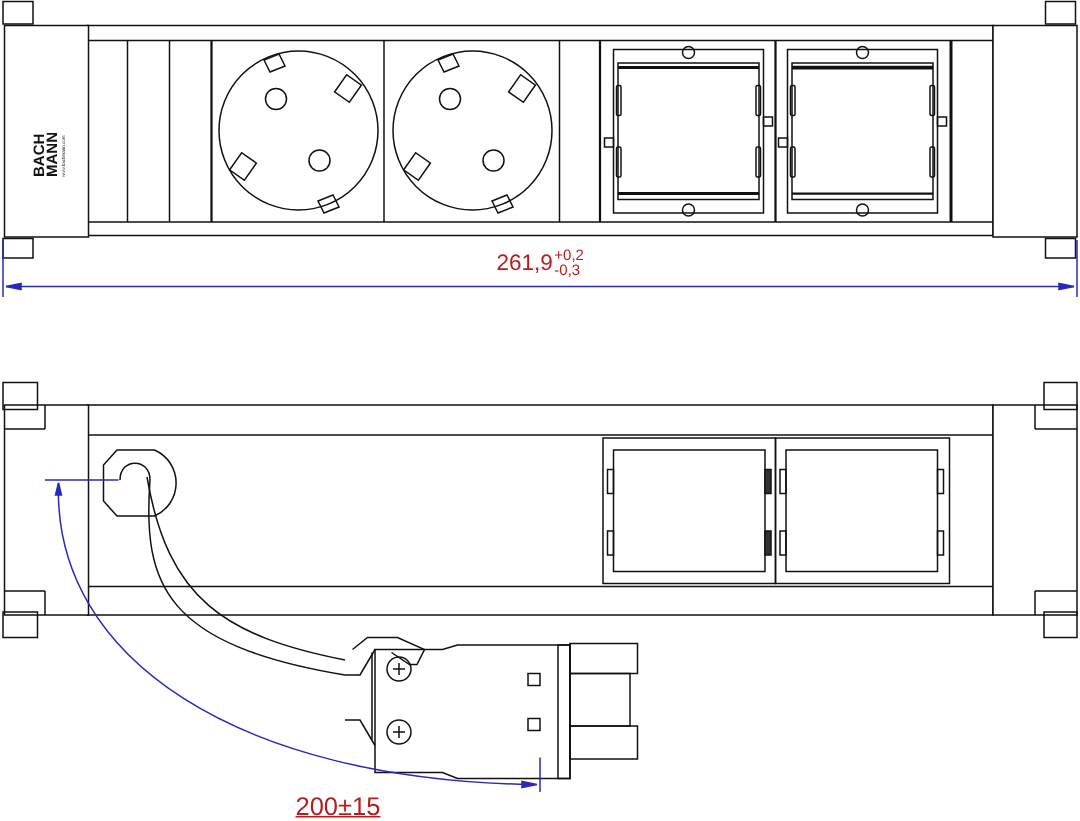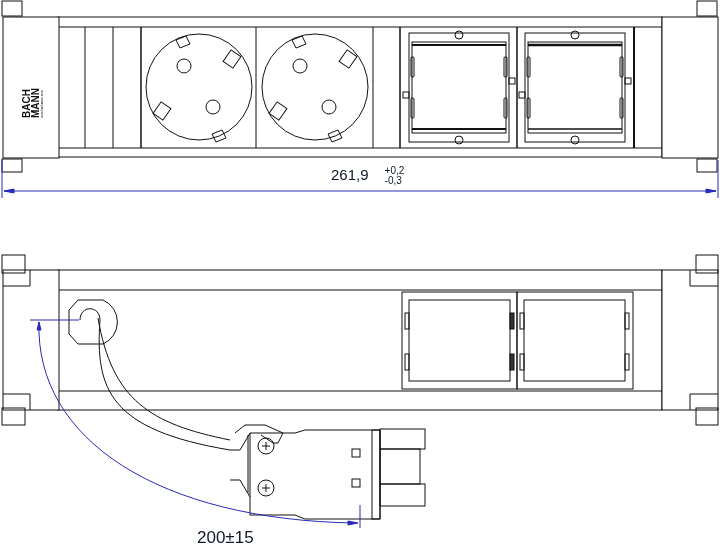--- a/index.html
+++ b/index.html
@@ -1,22 +1,22 @@
 <!DOCTYPE html>
 <html><head>
 <meta charset="utf-8">
 <style>
   html,body{margin:0;padding:0;background:#fff;}
   body{width:720px;height:547px;position:relative;overflow:hidden;font-family:"Liberation Sans",sans-serif;}
   svg{position:absolute;left:0;top:0;}
-  .dim{position:absolute;color:#0f172a;font-family:"Liberation Sans",sans-serif;}
+  .dim{position:absolute;color:#b91c1c;font-family:"Liberation Sans",sans-serif;}
   .dim1{left:331px;top:166px;font-size:15px;}
-  .dim1 .tol{display:inline-block;vertical-align:middle;font-size:10px;line-height:10px;margin-left:16px;}
+  .dim1 .tol{display:inline-block;vertical-align:middle;font-size:10px;line-height:10px;margin-left:1px;}
   .dim1 .tol span{display:block;}
-  .dim2{left:197px;top:528px;font-size:17px;}
+  .dim2{left:197px;top:528px;font-size:17px;text-decoration:underline;}
   .logo{position:absolute;left:22px;top:118px;transform:rotate(-90deg);transform-origin:left top;font-weight:bold;font-size:10px;line-height:9px;color:#111;width:40px;}
   .logo small{display:block;font-size:3px;line-height:4px;font-weight:normal;}
 </style>
 </head>
 <body>
 
 <svg width="720" height="547" viewBox="0 0 720 547" fill="none" stroke="#111" stroke-width="1">
 
   <g>
 

